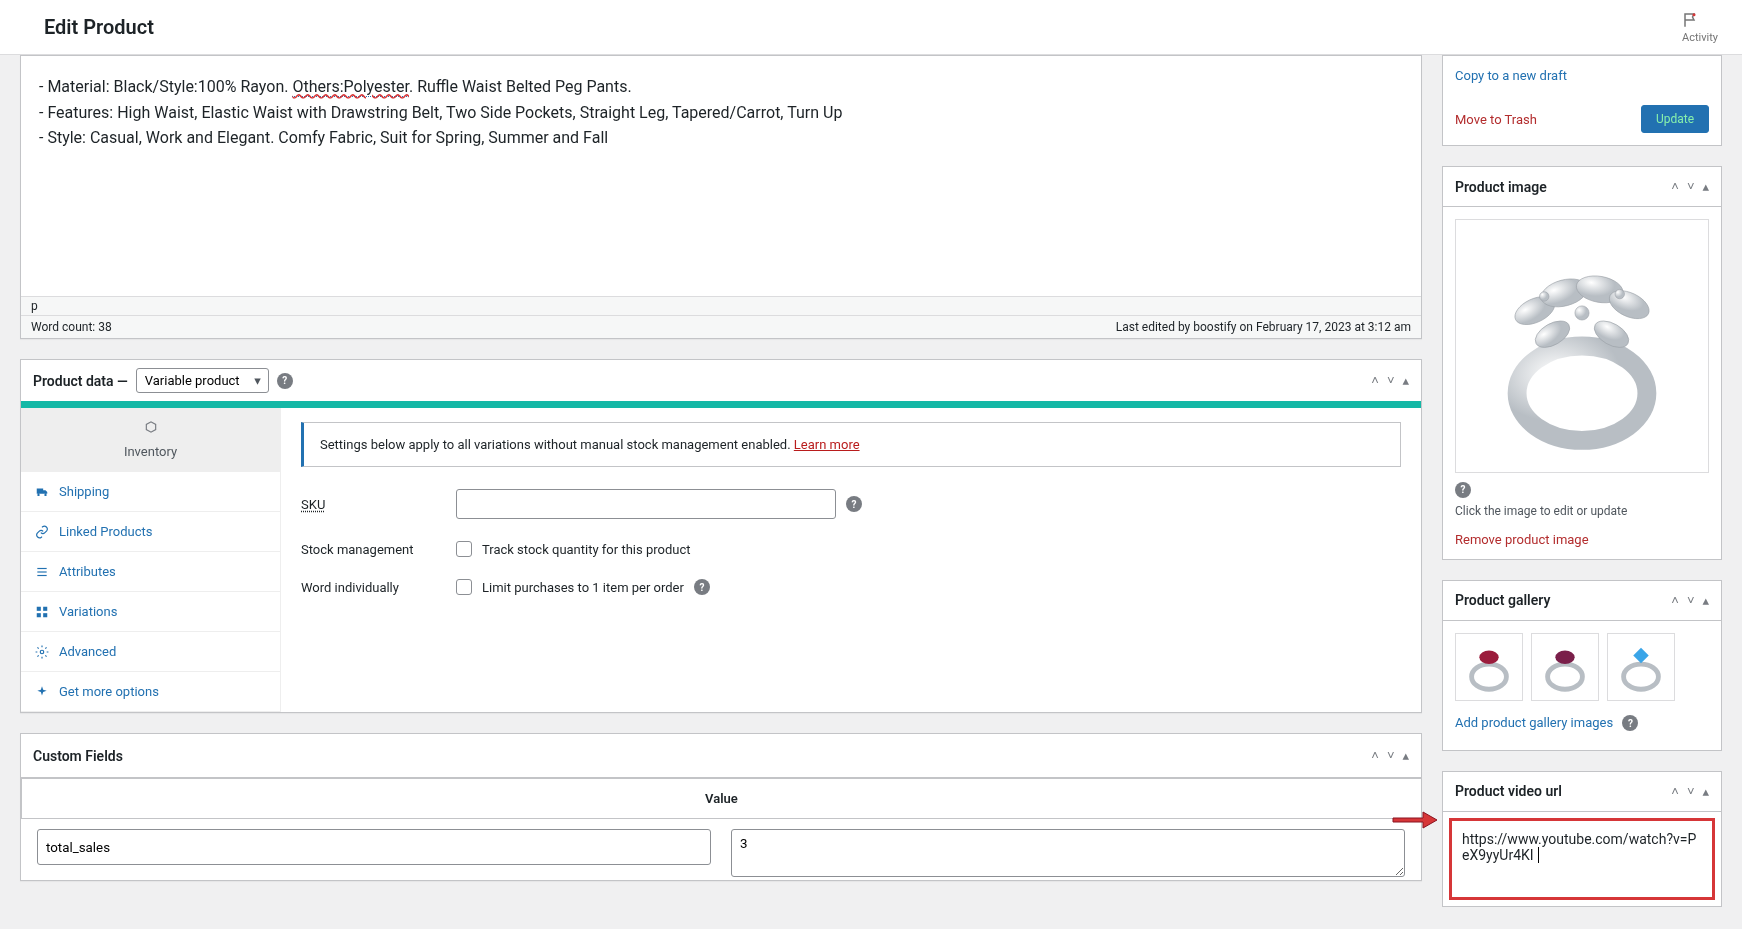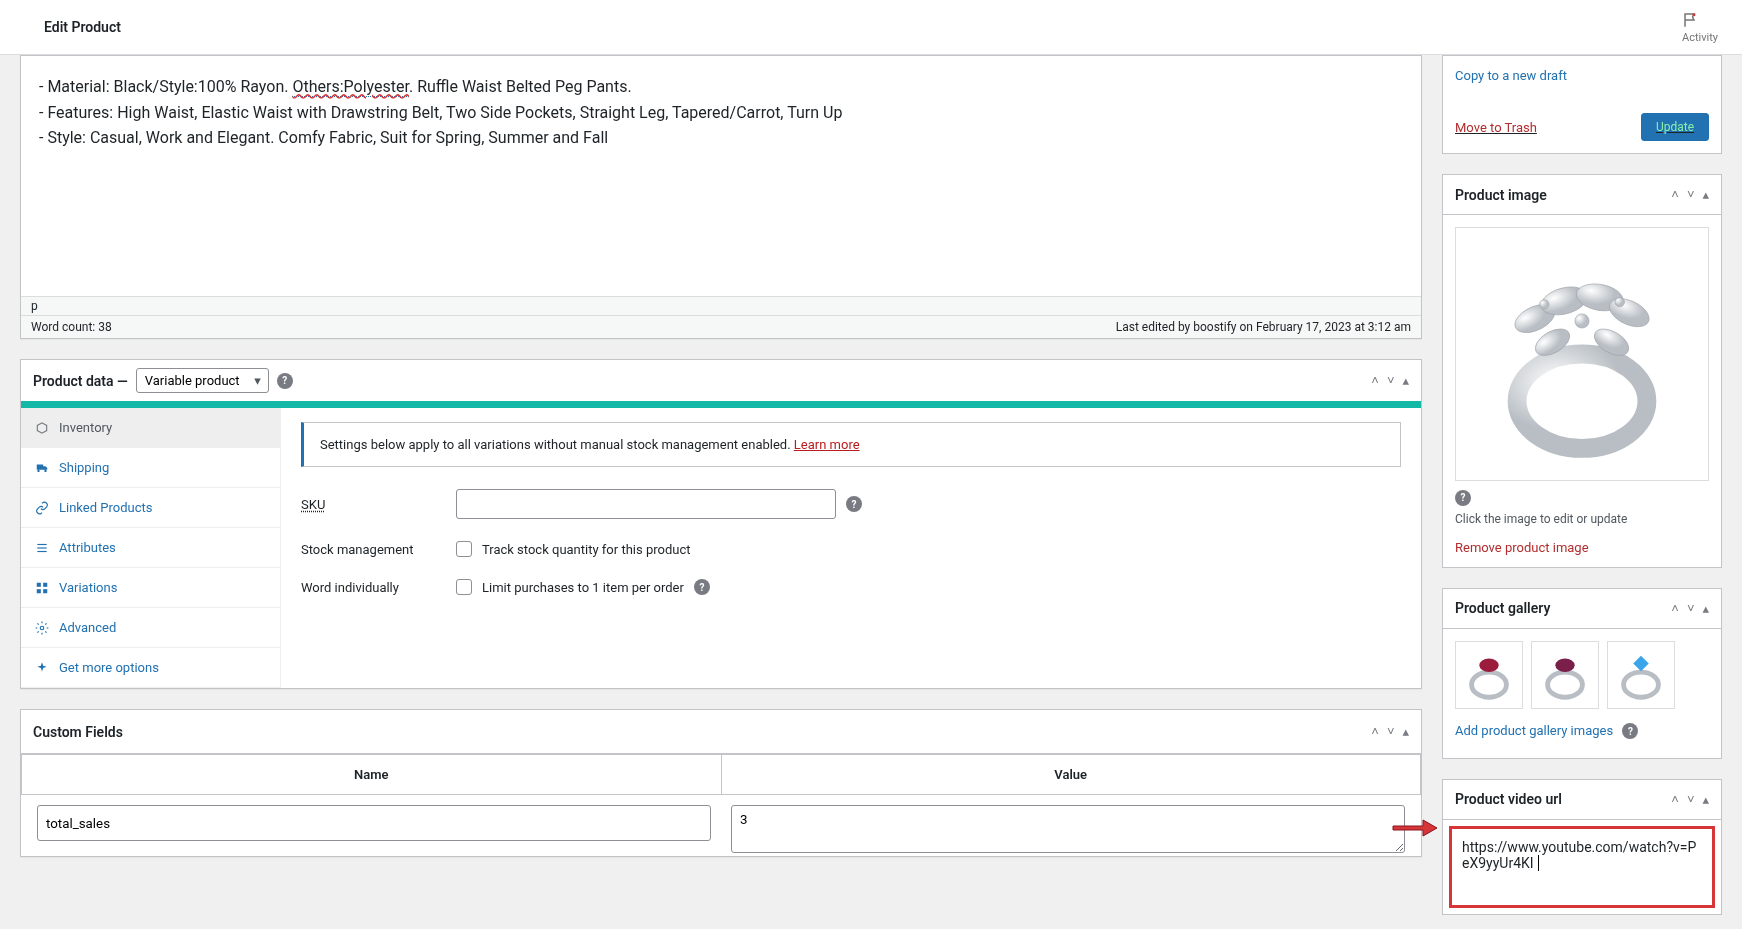--- a/index.html
+++ b/index.html
@@ -16,21 +16,21 @@
 .topbar {
   background: #fff;
   border-bottom: 1px solid #dcdcde;
   display: flex;
   align-items: center;
   justify-content: space-between;
   padding: 0 24px 0 44px;
   height: 55px;
 }
 .topbar-title {
-  font-size: 14px;
+  font-size: 20px;
   font-weight: 600;
 }
 .activity-btn {
   display: flex;
   flex-direction: column;
   font-size: 11px;
   color: #757575;
   cursor: pointer;
 }
 .activity-btn svg { margin-bottom: 2px; }
@@ -151,20 +151,21 @@
   border-bottom: 1px solid #eee;
   display: flex;
   align-items: center;
   gap: 10px;
   cursor: pointer;
   color: #2271b1;
 }
 .pd-tab.active {
   background: #eee;
   color: #50575e;
+  flex-direction: column;
 }
 .pd-tab svg { flex-shrink: 0; }
 .pd-panel {
   flex: 1;
   padding: 14px 20px 20px 20px;
 }
 .pd-notice {
   border: 1px solid #c3c4c7;
   border-left: 3px solid #2271b1;
   background: #fff;
@@ -443,42 +444,41 @@
       <div class="postbox-header">
         <h2>Custom Fields</h2>
         <div class="postbox-actions">
           <span class="act">˄</span>
           <span class="act">˅</span>
           <span class="act">▴</span>
         </div>
       </div>
       <div class="cf-table">
         <div class="cf-head">
-          <div>Name</div>
           <div>Value</div>
         </div>
         <div class="cf-row">
           <div class="cf-cell">
             <input class="cf-input" type="text" value="total_sales" style="">
           </div>
           <div class="cf-cell">
             <textarea class="cf-input" style="">3</textarea>
           </div>
         </div>
       </div>
     </div>
 
   </div>
 
   <div class="side-col">
 
     <div class="side-postbox">
       <div class="side-inside">
         <div><a class="side-link">Copy to a new draft</a></div>
-        <div class="update-row" style="margin-top:22px;text-decoration:underline;">
+        <div class="update-row" style="margin-top:14px;">
           <span class="trash-link">Move to Trash</span>
           <button class="btn-primary">Update</button>
         </div>
       </div>
     </div>
 
     <div class="side-postbox">
       <div class="postbox-header">
         <h2>Product image</h2>
         <div class="postbox-actions">

